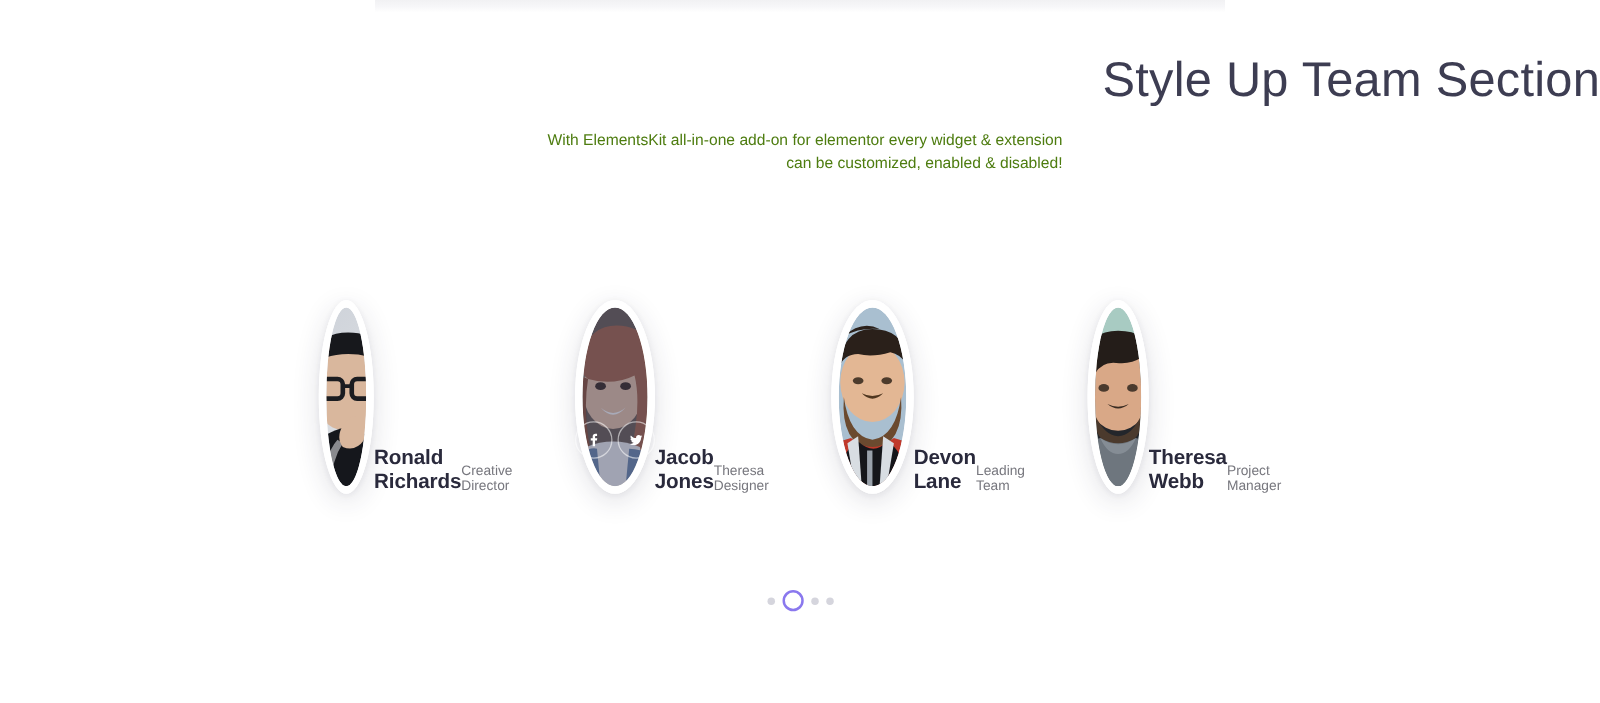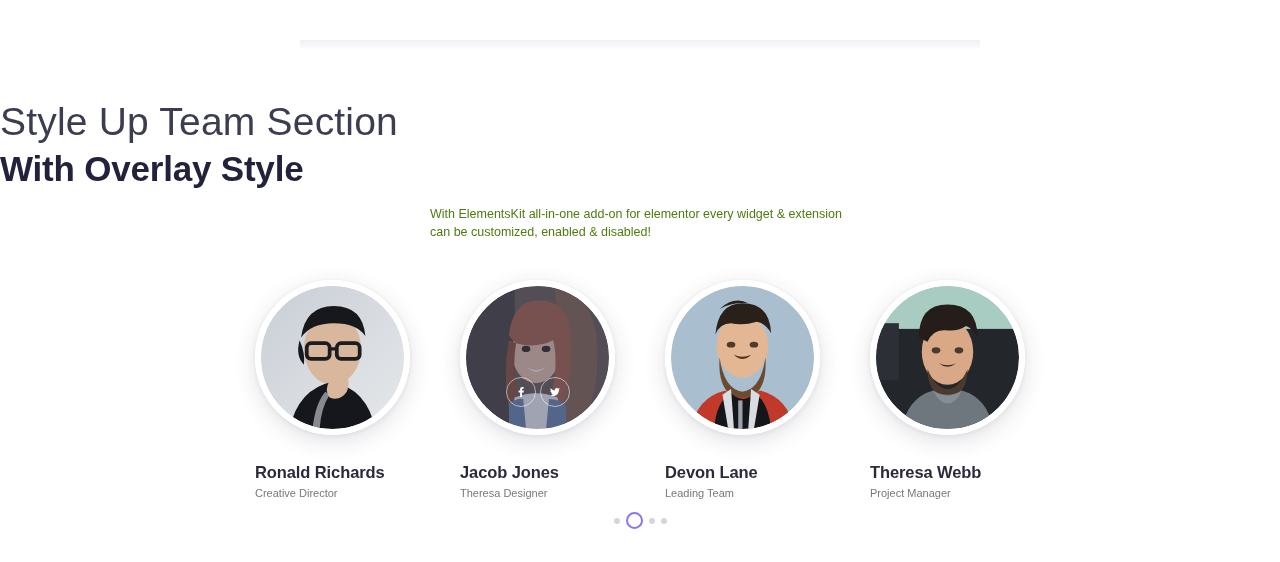--- a/index.html
+++ b/index.html
@@ -27,23 +27,22 @@
   }
 
   .page {
     position: relative;
     width: 1280px;
     height: 562px;
   }
 
   
   .header {
-    text-align: left;
-    padding-top: 60px;
-    margin-top: 40px;
+    text-align: right;
+    padding-top: 43px;
   }
   .title-light {
     font-size: 39px;
     font-weight: 300;
     color: #3d3d52;
     letter-spacing: 0.2px;
     line-height: 1.12;
     margin: 0;
   }
   .title-bold {
@@ -69,22 +68,22 @@
     top: 240px;
     left: 0;
     width: 1280px;
     display: flex;
     justify-content: center;
     gap: 50px;
   }
   .member {
     width: 155px;
     display: flex;
-    flex-direction: column;
-    align-items: flex-start;
+    flex-direction: row;
+    align-items: flex-end;
   }
   .avatar-wrap {
     position: relative;
     width: 155px;
     height: 155px;
     border-radius: 50%;
     background: #ffffff;
     padding: 0;
     box-shadow: 0 6px 22px rgba(40,40,70,0.14), 0 1px 5px rgba(40,40,70,0.07);
     box-sizing: border-box;
@@ -173,21 +172,20 @@
 </style>
 </head>
 <body>
 
 <div class="page">
 
   <div class="top-band"></div>
 
   <div class="header">
     <h1 class="title-light">Style Up Team Section</h1>
-    <h2 class="title-bold">With Overlay Style</h2>
     <p class="subtitle">
       <span>With ElementsKit all-in-one add-on for elementor every widget &amp; extension</span>
       <span>can be customized, enabled &amp; disabled!</span>
     </p>
   </div>
 
   <div class="team-row">
 
     <div class="member">
       <div class="avatar-wrap">

